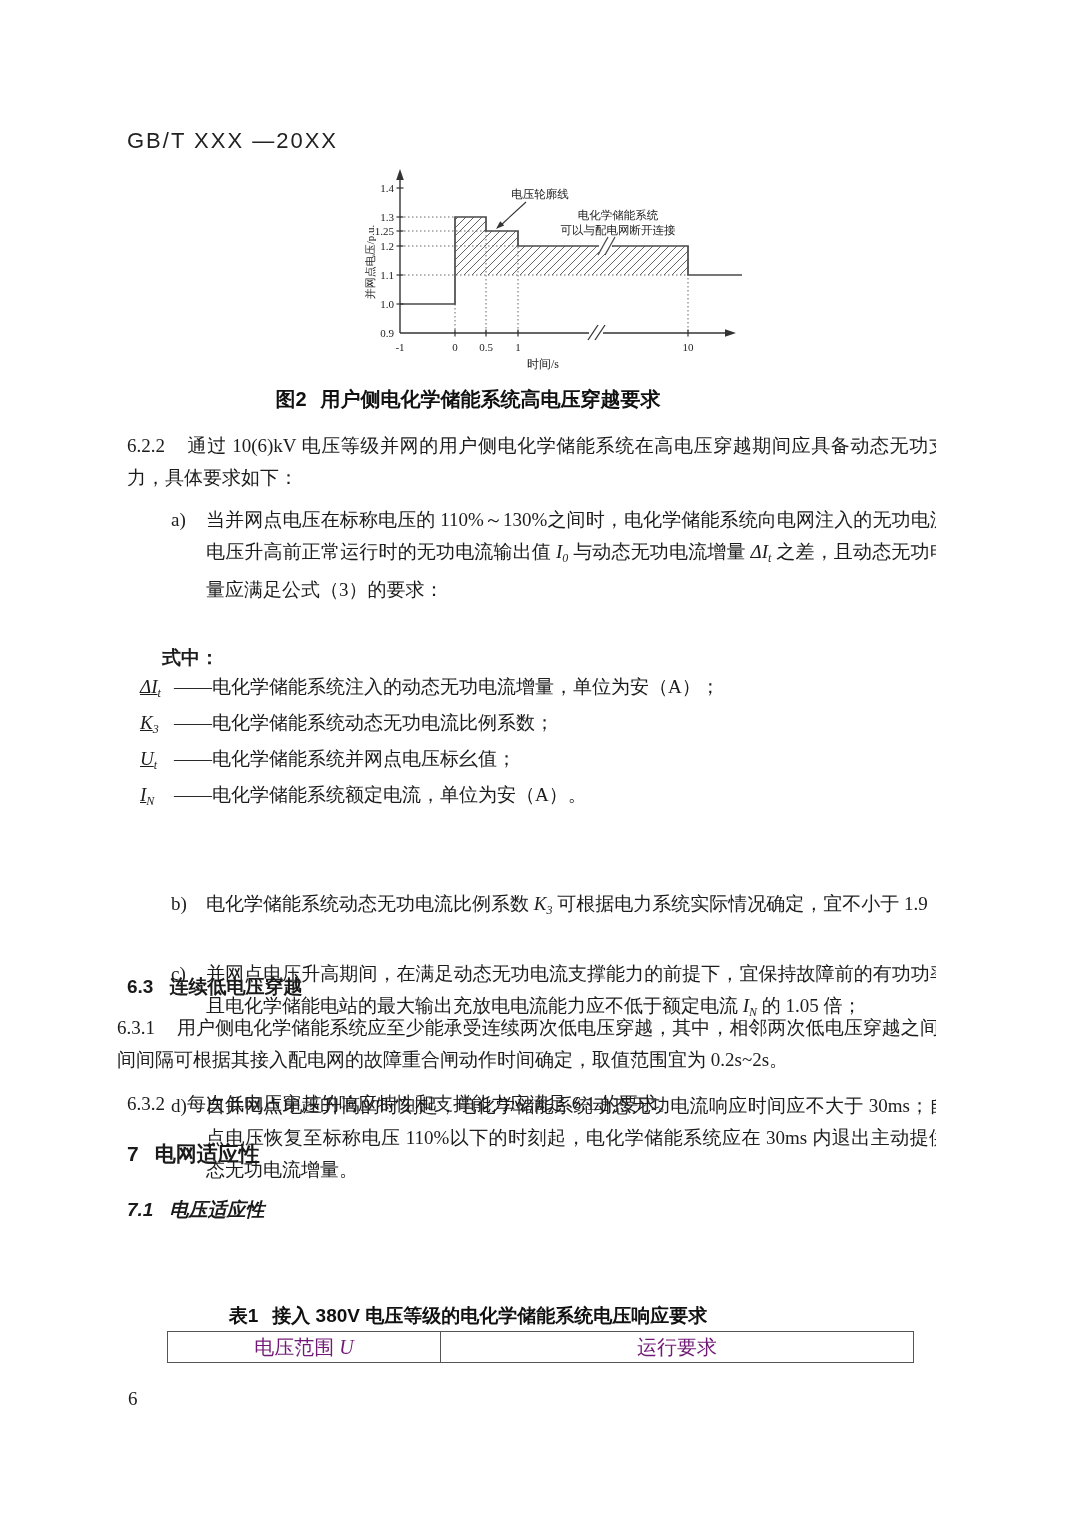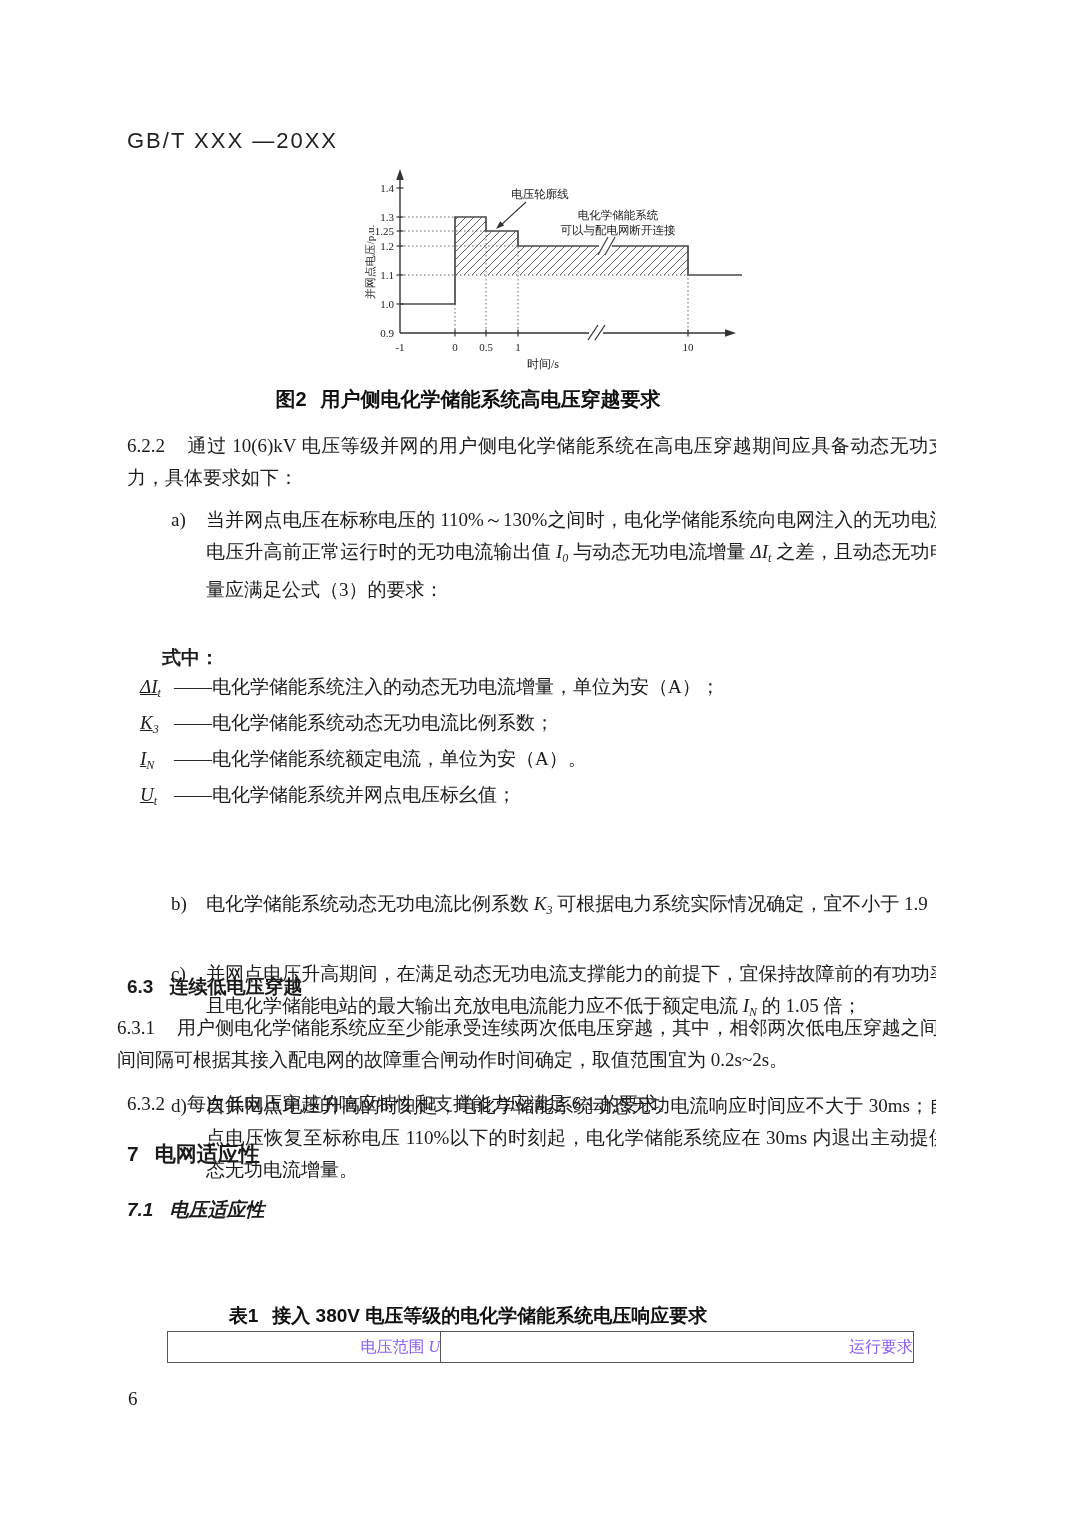--- a/index.html
+++ b/index.html
@@ -18,22 +18,22 @@
   .h-num{margin-right:16px;}
   .caption{font-family:"Liberation Sans","DejaVu Sans",sans-serif;font-weight:700;font-size:20px;
            text-align:center;width:100%;color:#111;}
   .formula-row{display:flex;align-items:baseline;font-size:20px;}
   .formula-body{margin-left:290px;white-space:nowrap;letter-spacing:0.5px;}
   .eq-num{margin-left:auto;margin-right:6px;}
   .where-label{font-size:19px;}
   .def-row{font-size:19px;line-height:29px;white-space:nowrap;}
   .def-sym{display:inline-block;min-width:34px;text-decoration:underline;}
   .tbl{border-collapse:collapse;table-layout:fixed;width:747px;}
-  .tbl td{border:1.6px solid #555;text-align:right;font-size:16px;height:30px;line-height:30px;
-          padding:0;color:#8b5cf6;}
+  .tbl td{border:1.6px solid #555;text-align:center;font-size:20px;height:30px;line-height:30px;
+          padding:0;color:#701a75;}
   .tbl .c1{width:272px;}
   .tcap{font-family:"Liberation Sans","DejaVu Sans",sans-serif;font-weight:700;font-size:19px;
         text-align:center;width:100%;color:#111;}
   .pageno{font-size:19px;}
   svg text{font-family:"Liberation Serif","DejaVu Serif",serif;fill:#222;}
 </style>
 </head>
 <body>
 
 <div class="page">
@@ -146,24 +146,24 @@
   <div class="abs where-label" style="left:162px;top:645px;font-weight:bold;">式中：</div>
 
   <div class="abs" style="left:140px;top:672px;">
     <div class="def-row">
       <span class="def-sym"><span class="vr">ΔI</span><span class="sb">t</span></span><span>——电化学储能系统注入的动态无功电流增量，单位为安（A）；</span>
     </div>
     <div class="def-row">
       <span class="def-sym"><span class="vr">K</span><span class="sb">3</span></span><span>——电化学储能系统动态无功电流比例系数；</span>
     </div>
     <div class="def-row">
+      <span class="def-sym"><span class="vr">U</span><span class="sb">t</span></span><span>——电化学储能系统并网点电压标幺值；</span>
+    </div>
+    <div class="def-row">
       <span class="def-sym"><span class="vr">I</span><span class="sb">N</span></span><span>——电化学储能系统额定电流，单位为安（A）。</span>
-    </div>
-    <div class="def-row">
-      <span class="def-sym"><span class="vr">U</span><span class="sb">t</span></span><span>——电化学储能系统并网点电压标幺值；</span>
     </div>
   </div>
 
   <div class="abs body-text list-item" style="left:127px;top:786px;width:781px;">
     <span class="marker">b)</span>
     <span>电化学储能系统动态无功电流比例系数 </span><span class="vr">K</span><span class="sb">3</span><span> 可根据电力系统实际情况确定，宜不小于 1.9；</span>
   </div>
 
   <div class="abs body-text list-item" style="left:127px;top:818px;width:781px;">
     <span class="marker">c)</span>

